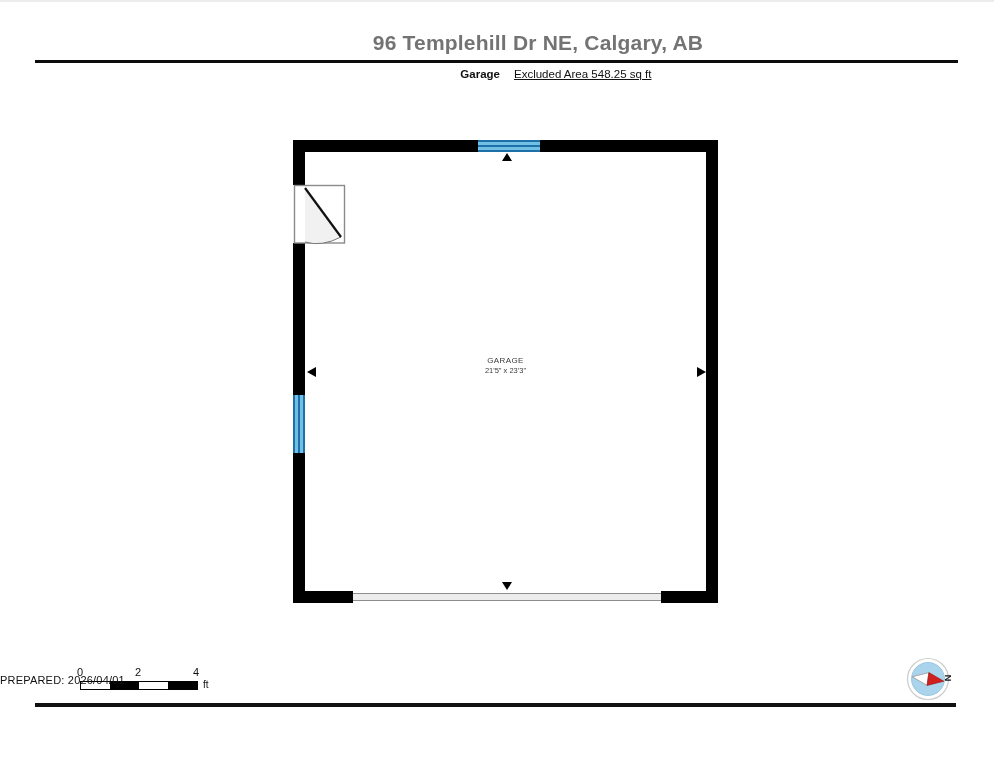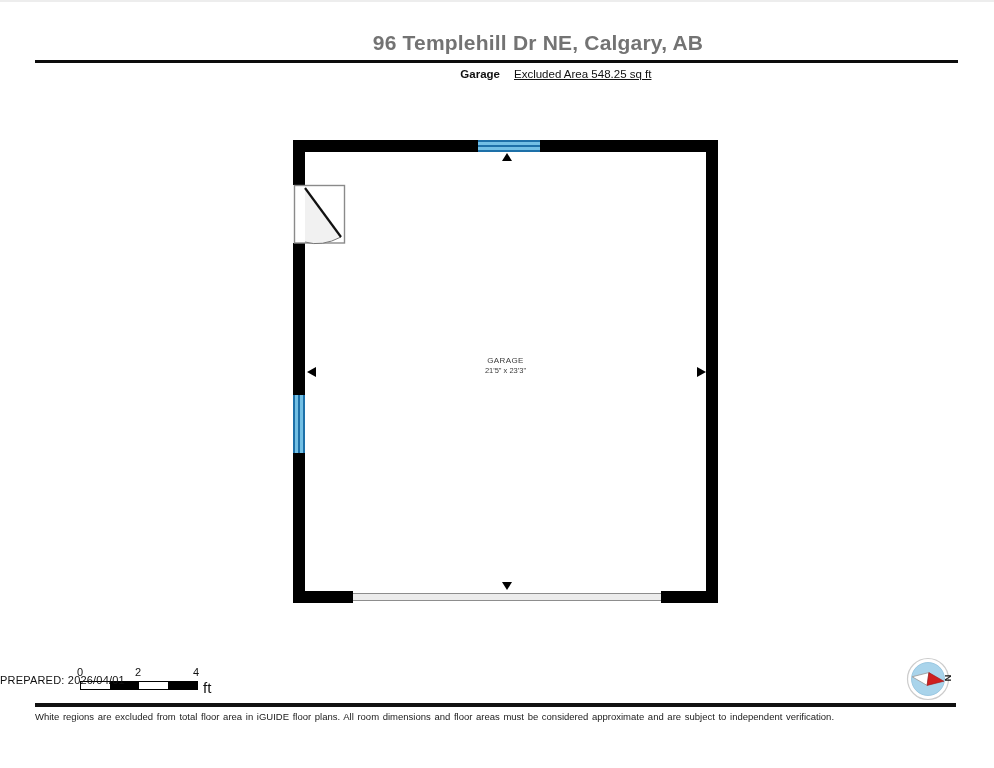--- a/index.html
+++ b/index.html
@@ -64,21 +64,21 @@
   .room-dims, .room-area { font-size:7.5px; line-height:9.5px; }
 
   
   .scale-num { position:absolute; top:666px; font-size:11px; transform:translateX(-50%); }
   .scale-track {
     position:absolute; left:80px; top:681px; width:116px; height:7px;
     border:1px solid #000; display:flex;
   }
   .scale-seg { width:29px; height:7px; }
   .seg-w { background:#fff; } .seg-b { background:#000; }
-  .scale-unit { position:absolute; left:203px; top:679px; font-size:15px; }
+  .scale-unit { position:absolute; left:203px; top:679px; font-size:10px; }
 
   
   .prepared { position:absolute; top:674px; left:0; width:994px; font-size:11px; letter-spacing:0.2px; }
   .compass { position:absolute; left:903px; top:655px; width:56px; height:50px; }
   .compass-n {
     position:absolute; left:42px; top:18px; font-size:9px; font-weight:bold;
     transform:rotate(90deg); color:#111;
   }
   .footer-bar { position:absolute; top:703px; left:35px; width:921px; height:4px; background:#111; }
   .disclaimer {
@@ -154,14 +154,13 @@
       <circle cx="25" cy="24" r="16.5" fill="var(--compass-blue,#a9d4eb)" stroke="#8fc0dc" stroke-width="0.8"></circle>
       <g transform="rotate(8 25 24)">
         <polygon points="9,24 25,17.5 25,30.5" fill="#ffffff" stroke="#9a9a9a" stroke-width="0.8"></polygon>
         <polygon points="25,17.5 41,24 25,30.5" fill="var(--compass-red,#cf1f1f)" stroke="#a01515" stroke-width="0.6"></polygon>
       </g>
     </svg>
     <span class="compass-n">N</span>
   </div>
 
   <div class="footer-bar"></div>
-  <div class="disclaimer">White regions are excluded from total floor area in iGUIDE floor plans. All room dimensions and floor areas must be considered approximate and are subject to independent verification.</div>
 </div>
 
 </body></html>

